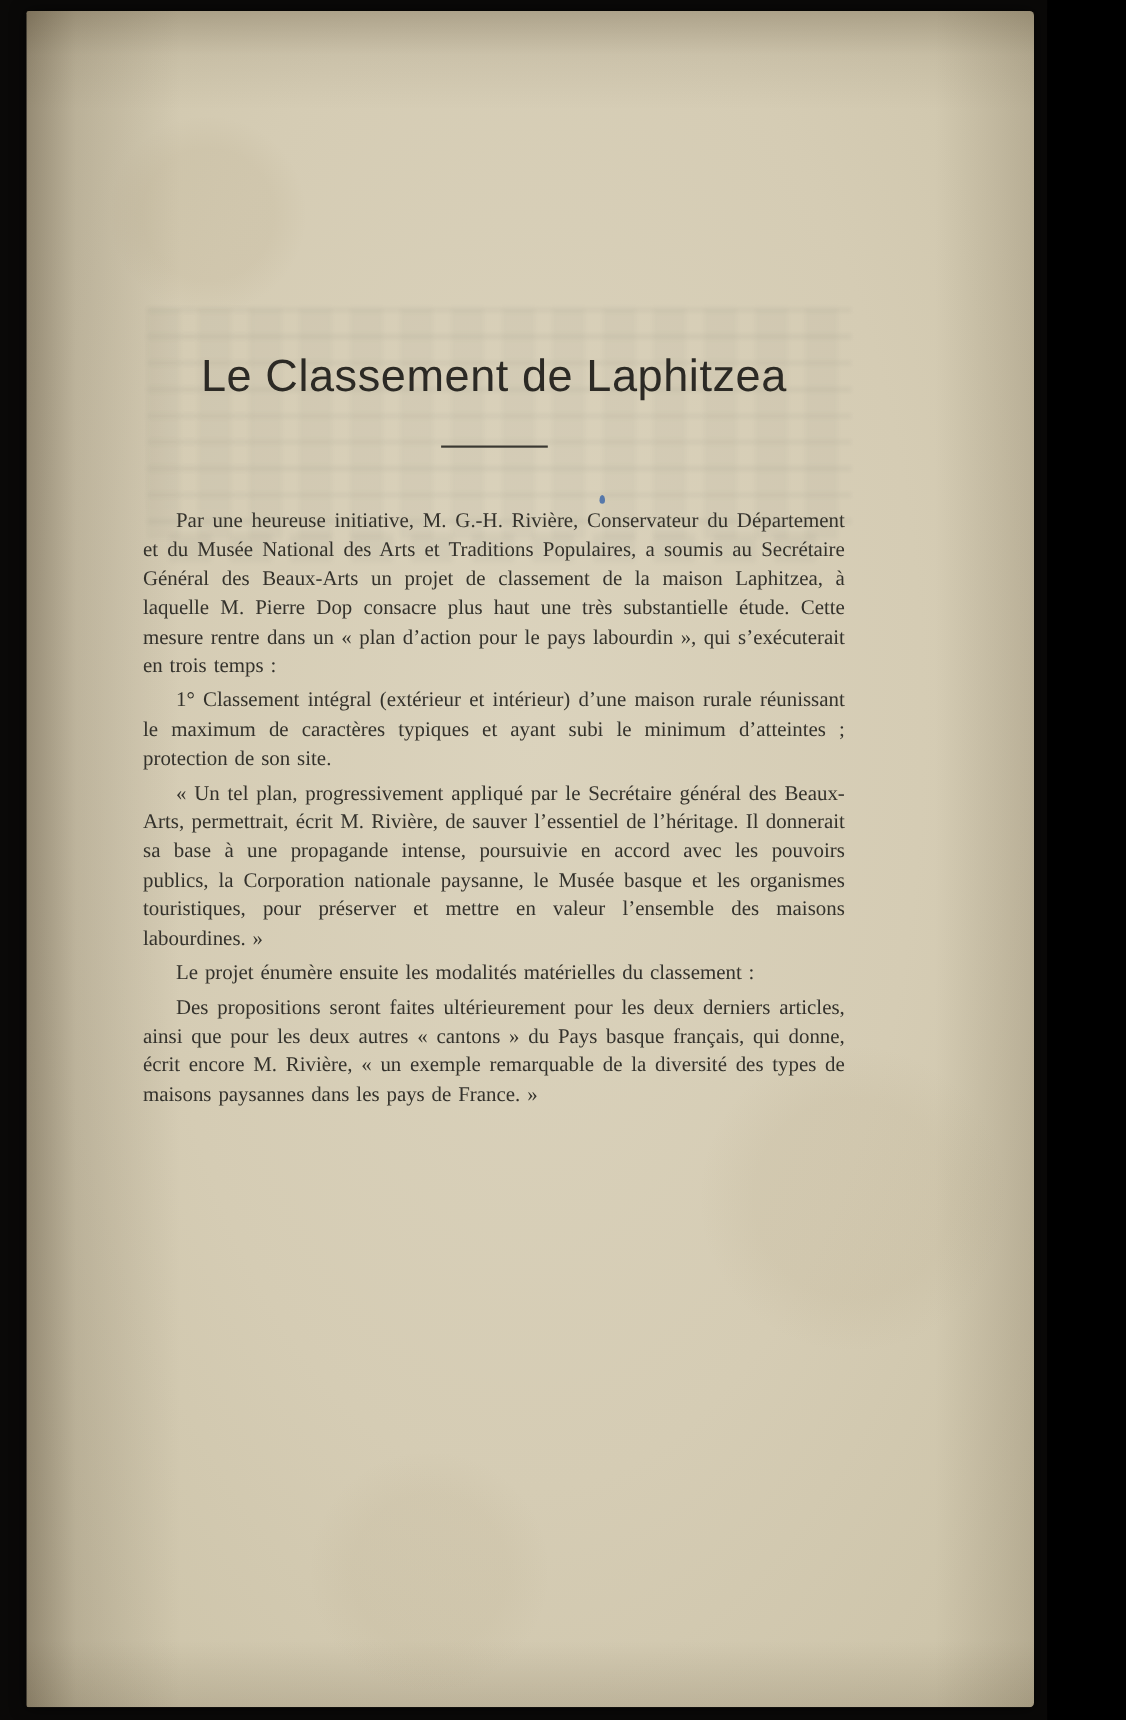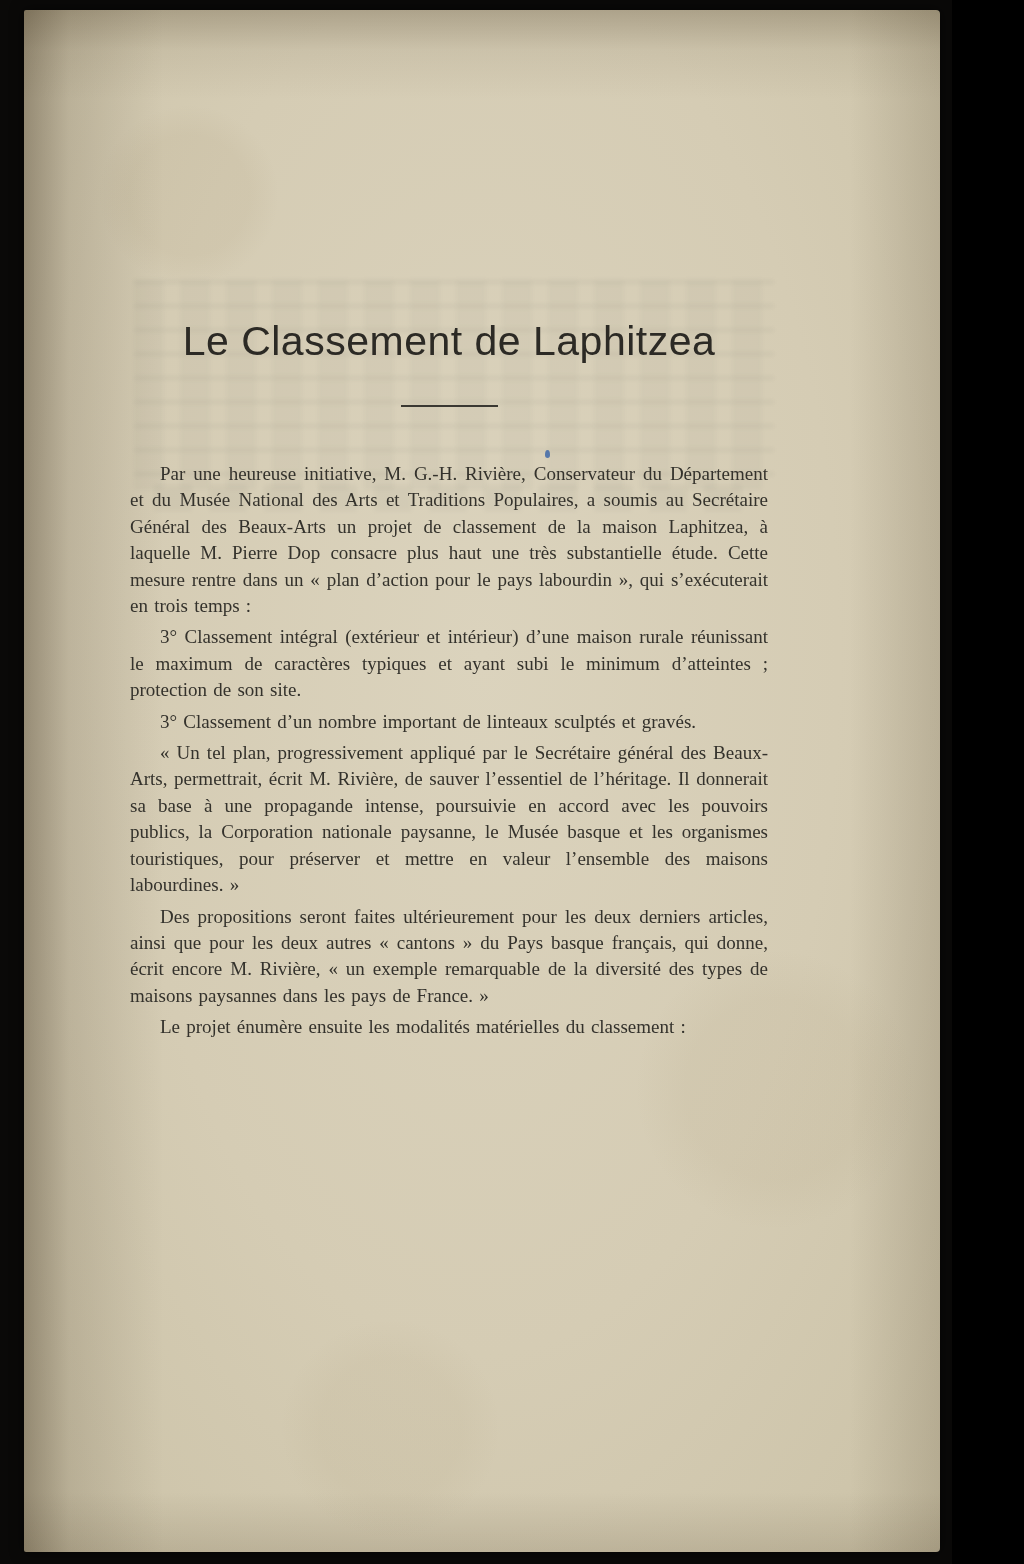--- a/index.html
+++ b/index.html
@@ -162,22 +162,21 @@
     <div class="ghost2"></div>
     <div class="speck"></div>
 
     <div class="content">
       <h1 class="title">Le Classement de Laphitzea</h1>
 
       <div class="rule"></div>
 
       <div class="body">
         <p>Par une heureuse initiative, M. G.-H. Rivière, Conservateur du Département et du Musée National des Arts et Traditions Populaires, a soumis au Secrétaire Général des Beaux-Arts un projet de classement de la maison Laphitzea, à laquelle M. Pierre Dop consacre plus haut une très substantielle étude. Cette mesure rentre dans un « plan d’action pour le pays labourdin », qui s’exécuterait en trois temps :</p>
-        <p>3° Classement intégral (extérieur et intérieur) d’une maison rurale réunissant le maximum de caractères typiques et ayant subi le minimum d’atteintes ; protection de son site.</p>
-        <p>3° Classement d’un nombre important de linteaux sculptés et gravés.</p>
+        <p>1° Classement intégral (extérieur et intérieur) d’une maison rurale réunissant le maximum de caractères typiques et ayant subi le minimum d’atteintes ; protection de son site.</p>
         <p>« Un tel plan, progressivement appliqué par le Secrétaire général des Beaux-Arts, permettrait, écrit M. Rivière, de sauver l’essentiel de l’héritage. Il donnerait sa base à une propagande intense, poursuivie en accord avec les pouvoirs publics, la Corporation nationale paysanne, le Musée basque et les organismes touristiques, pour préserver et mettre en valeur l’ensemble des maisons labourdines. »</p>
+        <p>Le projet énumère ensuite les modalités matérielles du classement :</p>
         <p>Des propositions seront faites ultérieurement pour les deux derniers articles, ainsi que pour les deux autres « cantons » du Pays basque français, qui donne, écrit encore M. Rivière, « un exemple remarquable de la diversité des types de maisons paysannes dans les pays de France. »</p>
-        <p>Le projet énumère ensuite les modalités matérielles du classement :</p>
       </div>
     </div>
   </div>
 
 </div>
 
 </body></html>

